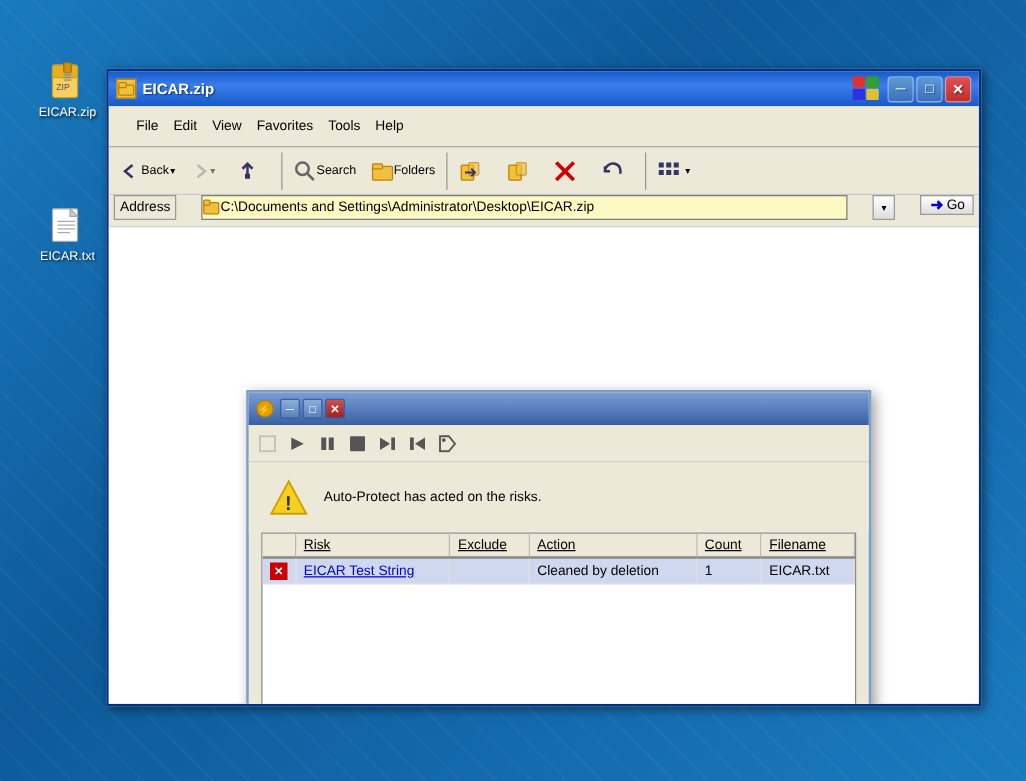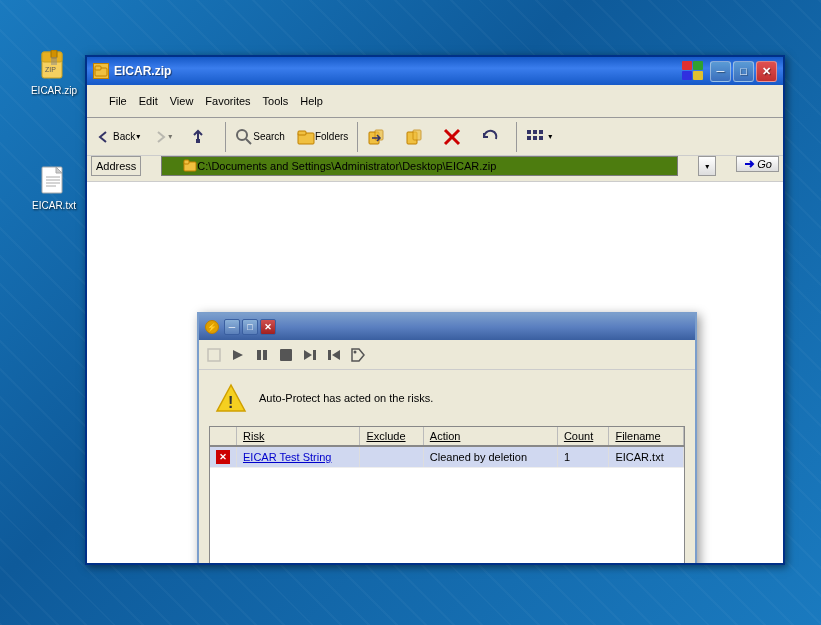--- a/index.html
+++ b/index.html
@@ -172,22 +172,22 @@
       height: 20px;
       display: flex;
       align-items: center;
     }
     .address-input-wrap {
       flex: 1;
       display: flex;
       align-items: center;
       height: 20px;
       border: 1px solid #7b7b7b;
-      background: #4d7c0f;
-      padding: 0 21px;
+      background: #fef9c3;
+      padding: 0 0;
     }
     .address-input {
       border: none;
       outline: none;
       background: transparent;
       font-size: 11px;
       flex: 1;
     }
     .address-dropdown {
       width: 18px;
@@ -203,21 +203,20 @@
     .go-btn {
       height: 16px;
       padding: 0 6px;
       background: linear-gradient(to bottom, #fff, #ddd);
       border: 1px solid #999;
       cursor: pointer;
       display: flex;
       align-items: center;
       gap: 2px;
       font-size: 11px;
-      font-style: italic;
     }
 
     
     .content-area {
       flex: 1;
       background: white;
       position: relative;
       overflow: hidden;
     }
 

